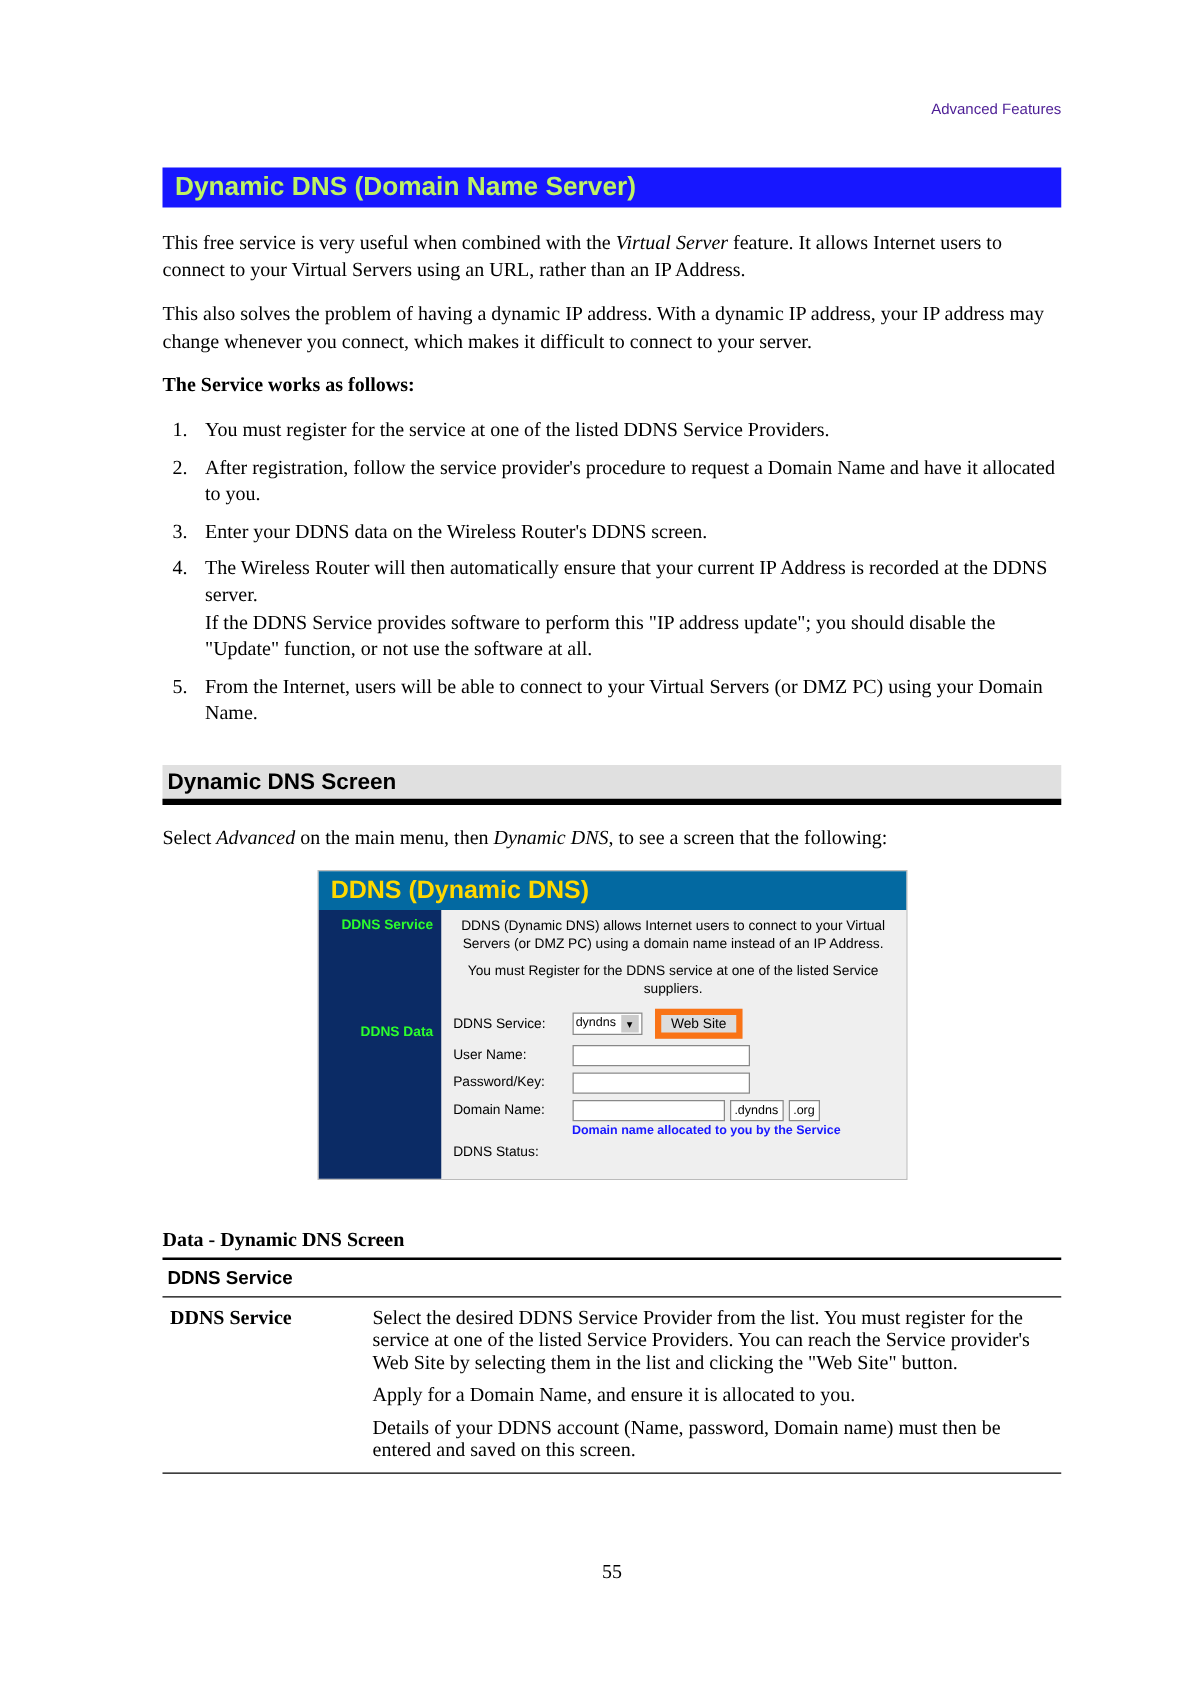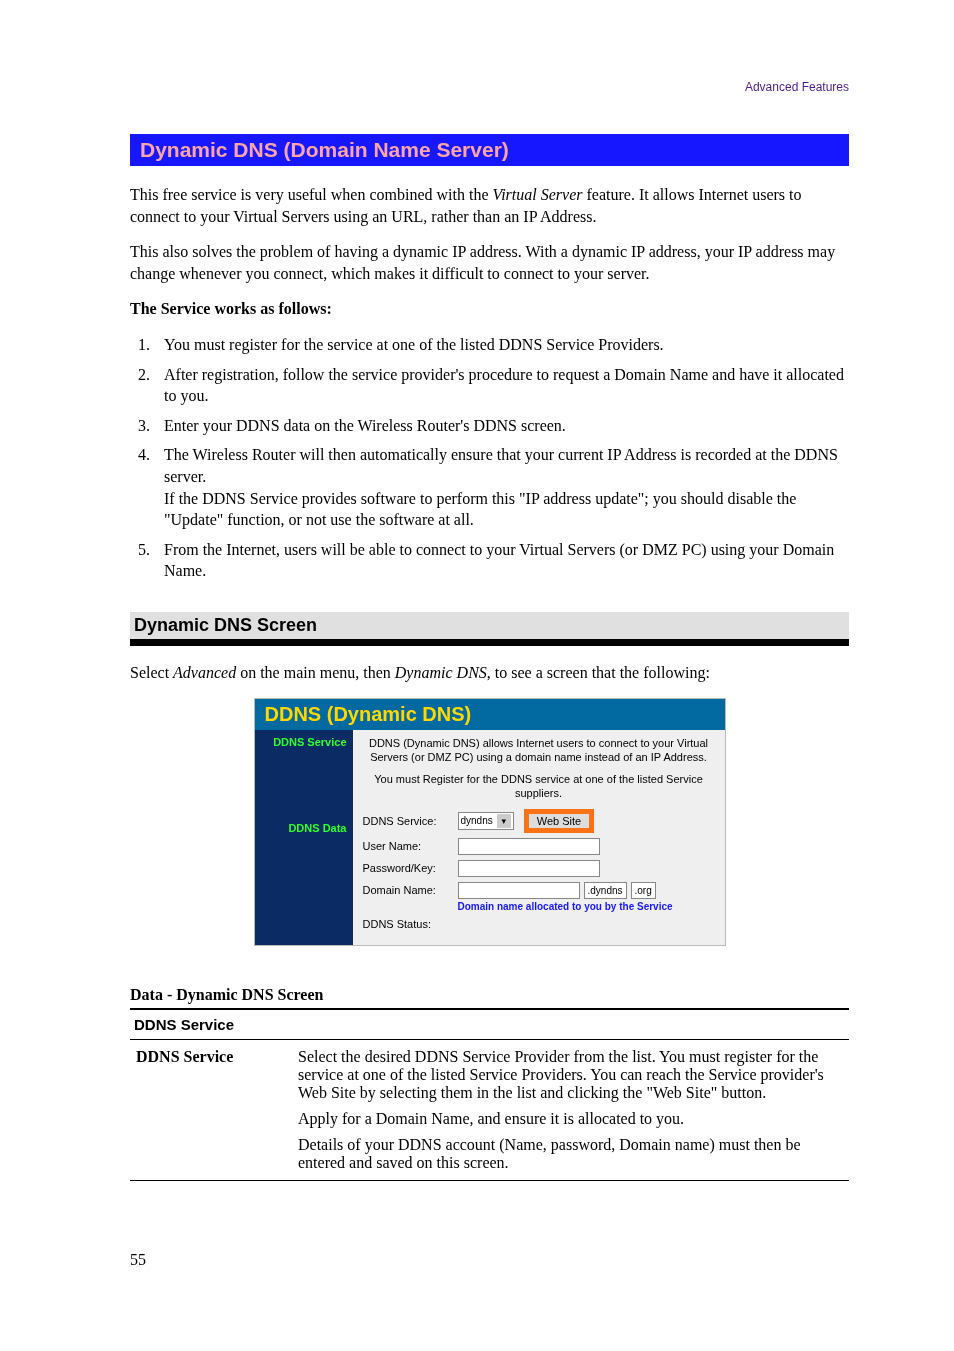--- a/index.html
+++ b/index.html
@@ -14,21 +14,21 @@
   }
   .header-line {
     text-align: right;
     font-family: Arial, Helvetica, sans-serif;
     font-size: 12px;
     color: #4c1d95;
     margin-bottom: 40px;
   }
   .main-heading {
     background: #1717ff;
-    color: #fca5a5;
+    color: #bef264;
     font-family: Arial, Helvetica, sans-serif;
     font-weight: bold;
     font-size: 21px;
     padding: 4px 10px;
     margin-bottom: 18px;
   }
   .body-text {
     font-size: 16px;
     line-height: 1.35;
     margin-bottom: 14px;
@@ -45,21 +45,21 @@
     padding-left: 10px;
     line-height: 1.35;
   }
   .sub-heading {
     background: #e0e0e0;
     font-family: Arial, Helvetica, sans-serif;
     font-weight: bold;
     font-size: 18px;
     padding: 3px 4px;
     margin-bottom: 16px;
-    border-bottom: 7px solid #000000;
+    border-bottom: 5px solid #000000;
   }
 
   
   .ddns-shot {
     width: 470px;
     margin: 10px auto 40px auto;
     font-family: Arial, Helvetica, sans-serif;
     font-size: 11px;
     border: 1px solid #bbb;
   }
@@ -192,21 +192,21 @@
     width: 150px;
     font-weight: bold;
   }
   table.data-tbl td.value .para {
     margin-bottom: 8px;
   }
   table.data-tbl td.value .para:last-child {
     margin-bottom: 0;
   }
   .page-num {
-    text-align: left;
+    text-align: center;
     font-size: 16px;
     margin-top: 70px;
   }
 </style>
 </head>
 <body>
 
 <div class="page">
   <div class="header-line">Advanced Features</div>
 

